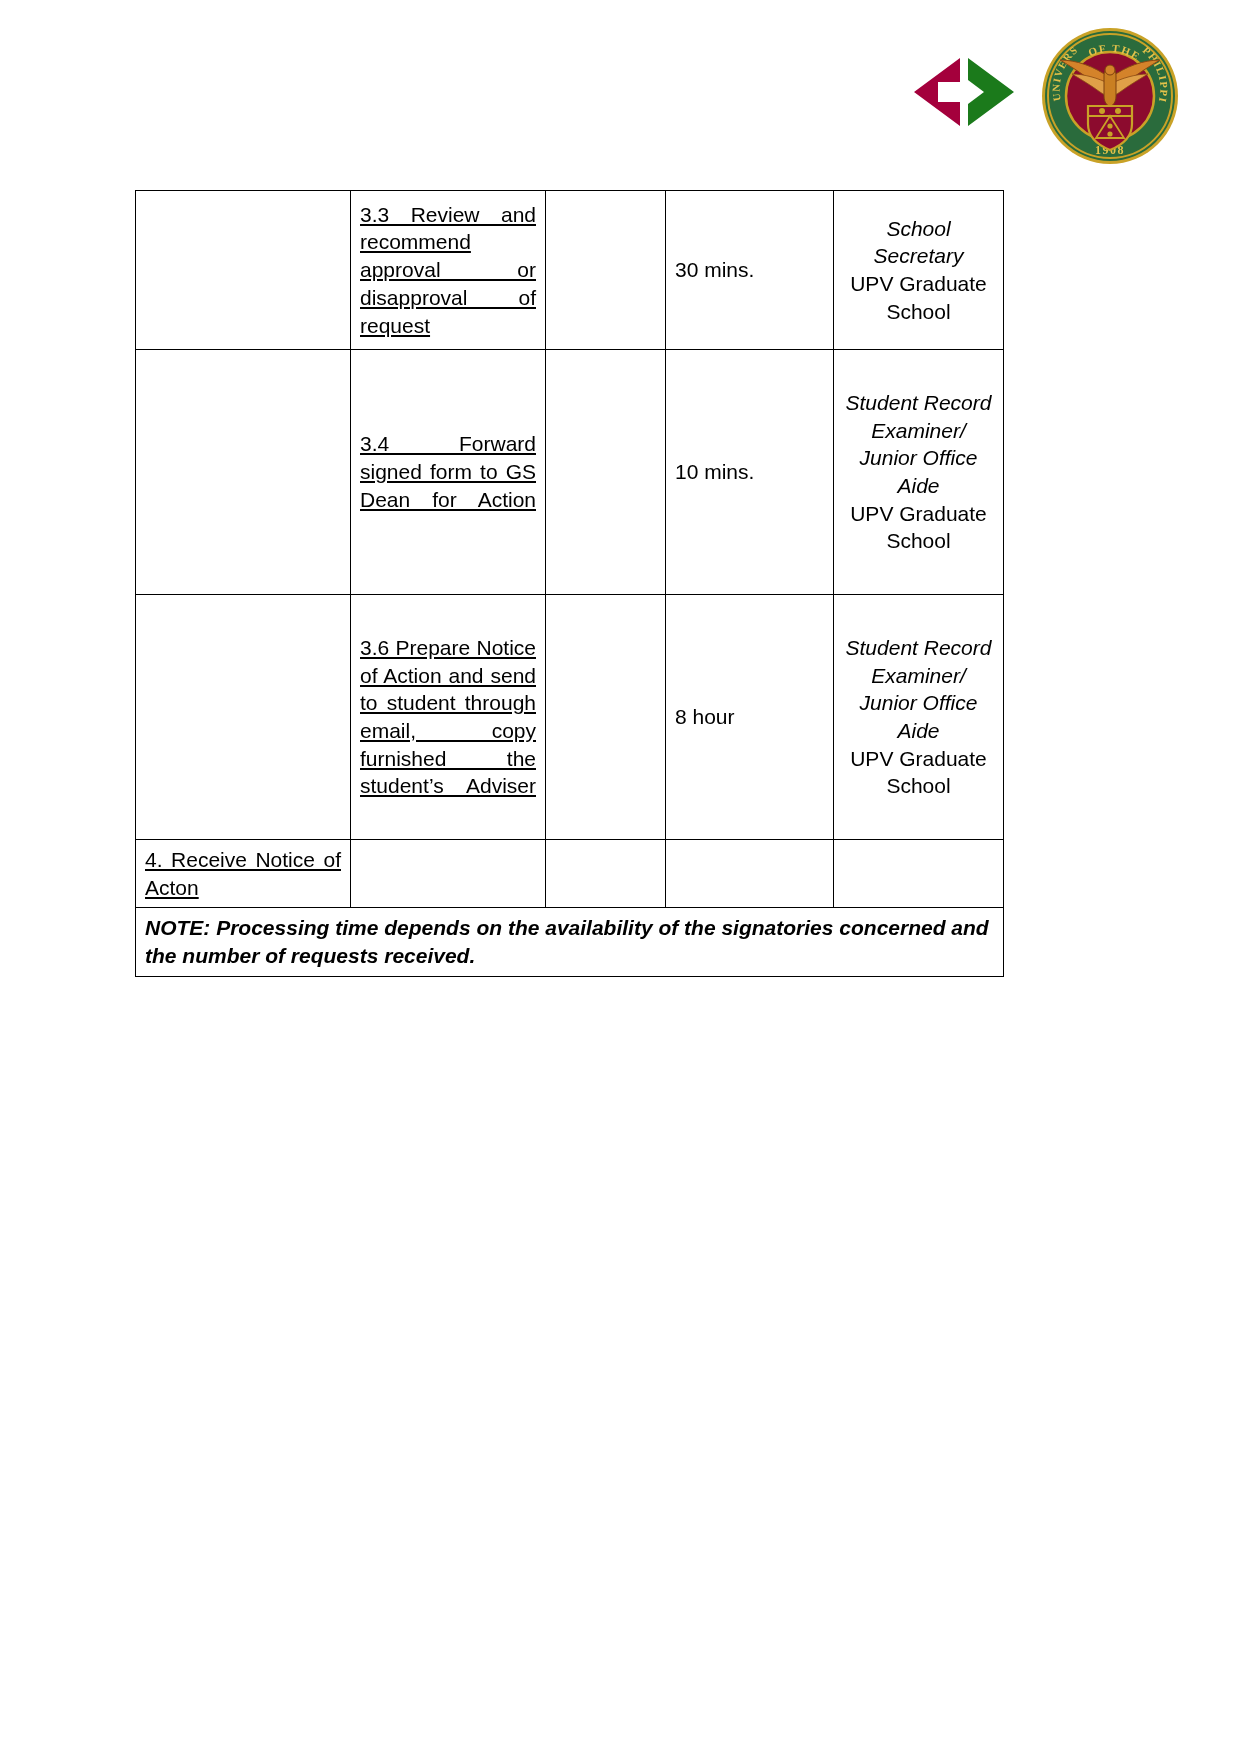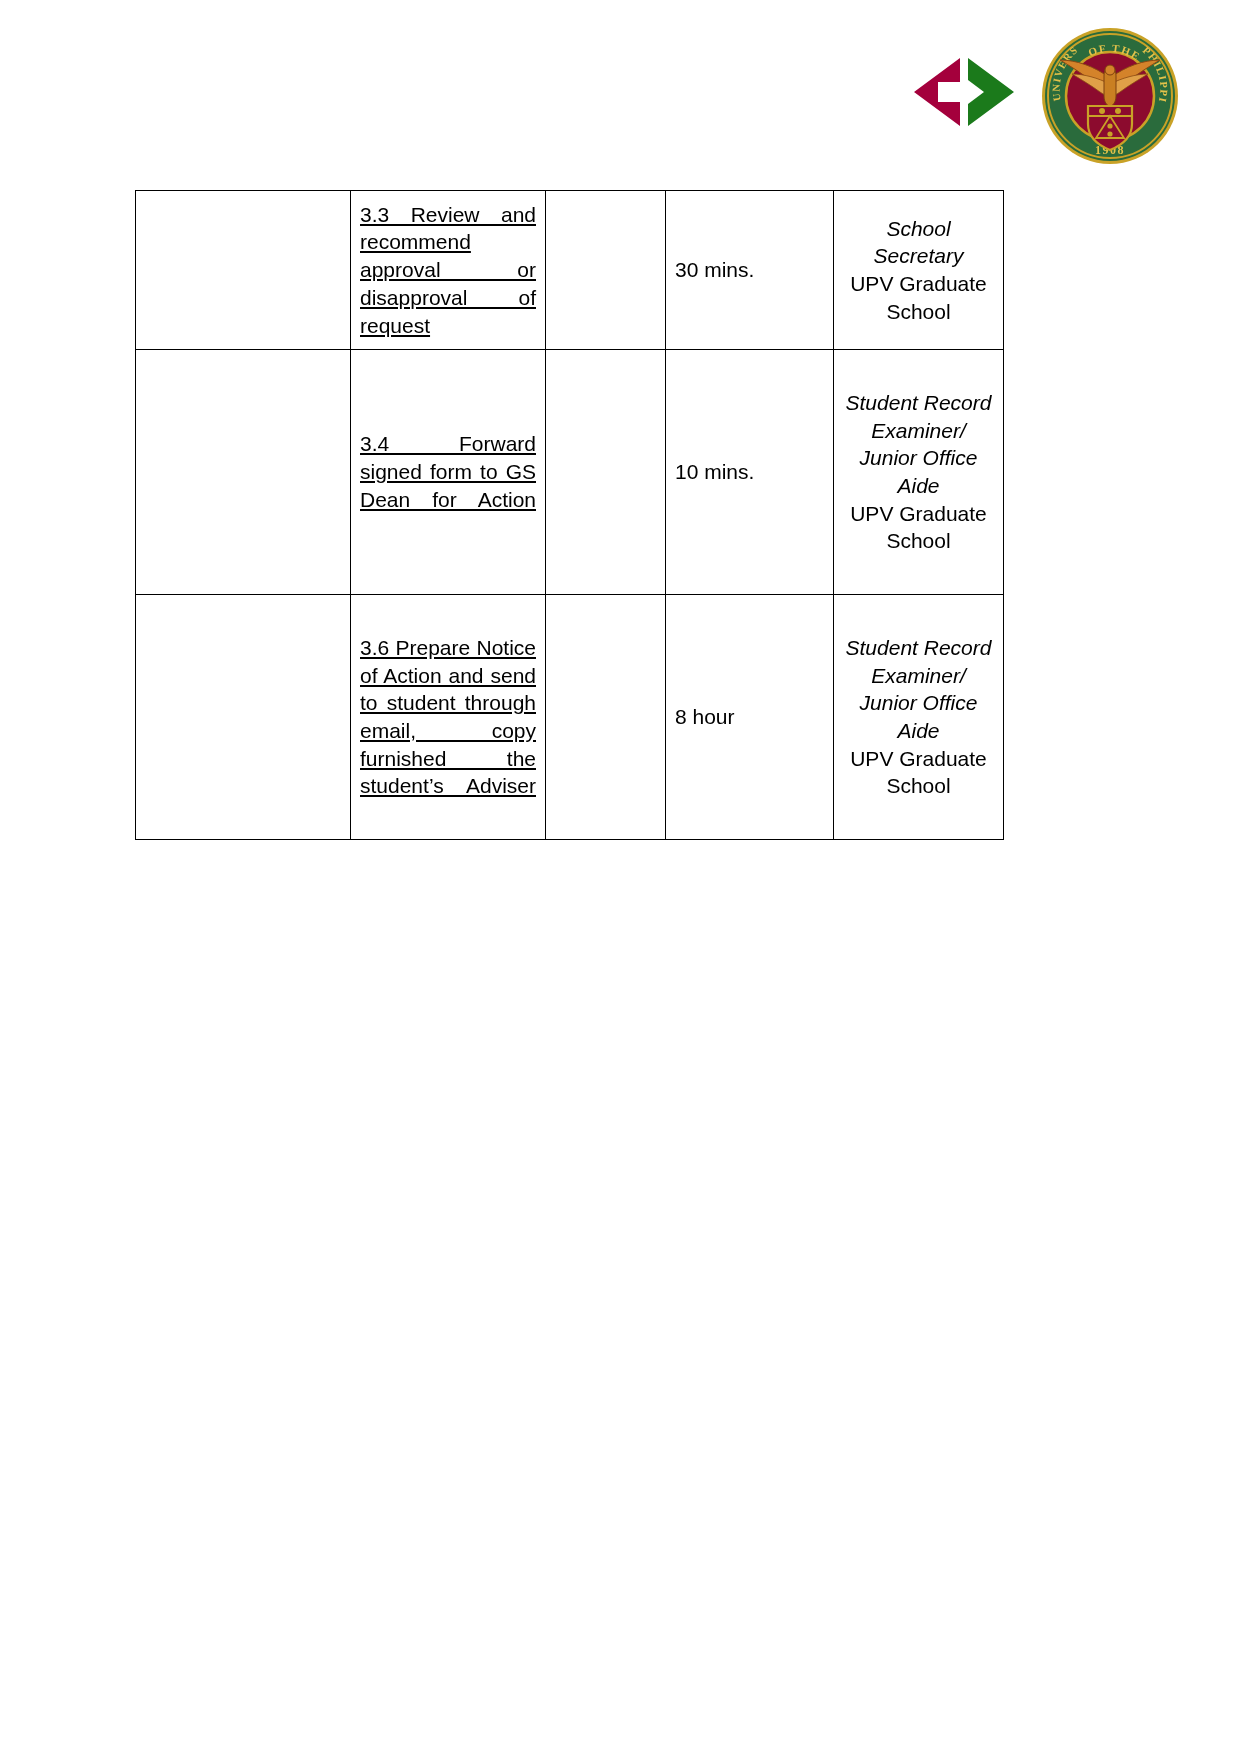--- a/index.html
+++ b/index.html
@@ -197,17 +197,27 @@
       <td class="cell-left"></td>
       <td class="cell-justify">3.6 Prepare Notice of Action and send to student through email, copy furnished the student’s Adviser</td>
       <td class="cell-left"></td>
       <td class="cell-left">8 hour</td>
       <td class="person-cell">
         <span class="person-role">Student Record Examiner/ Junior Office Aide</span><br>
         <span class="person-office">UPV Graduate School</span>
       </td>
     </tr>
 
-
-
+    <tr class="r4">
+      <td class="cell-justify">4. Receive Notice of Acton</td>
+      <td></td>
+      <td></td>
+      <td></td>
+      <td></td>
+    </tr>
+
+
+    <tr>
+      <td class="note-cell" colspan="5">NOTE:  Processing time depends on the availability of the signatories concerned and the number of requests received.</td>
+    </tr>
 
   </tbody>
 </table>
 
 </body></html>

